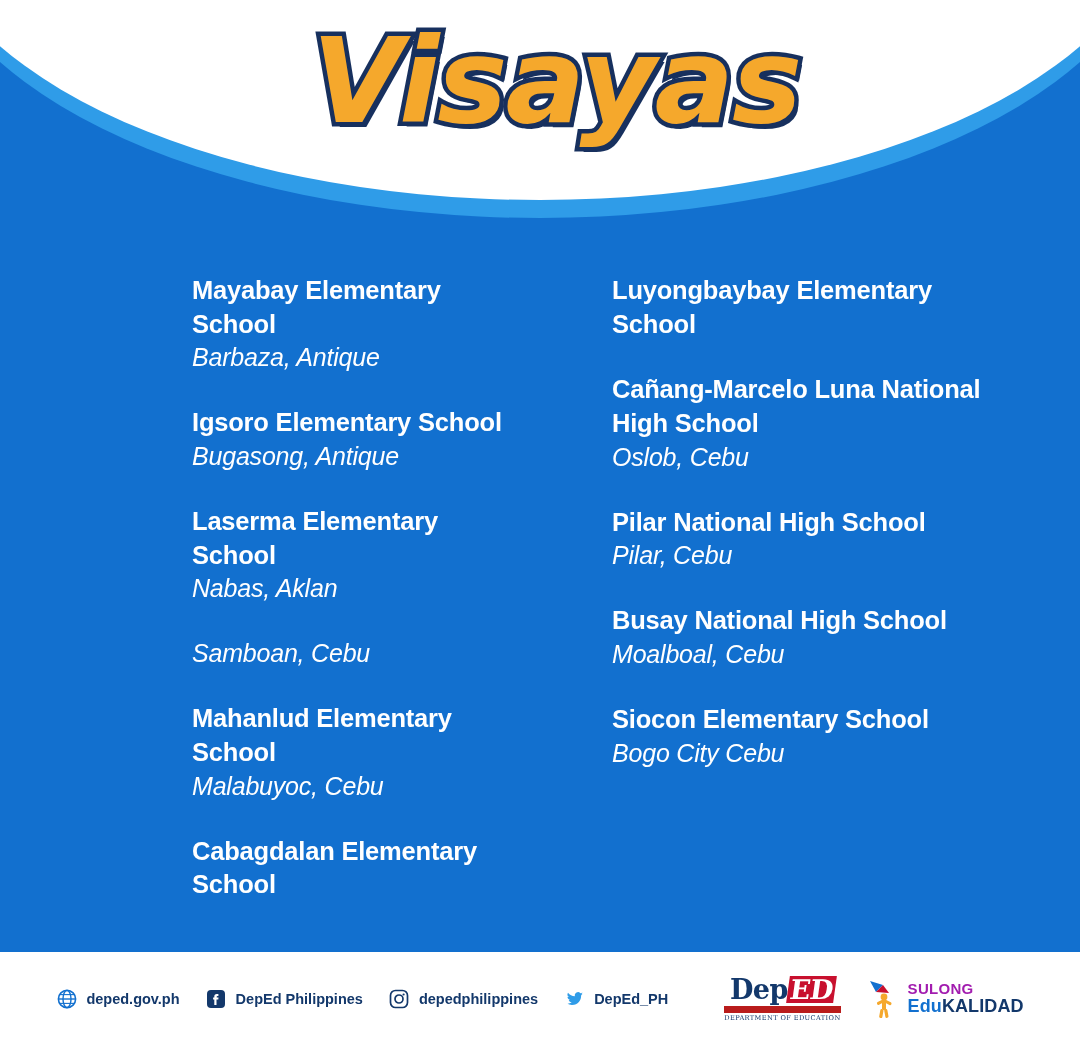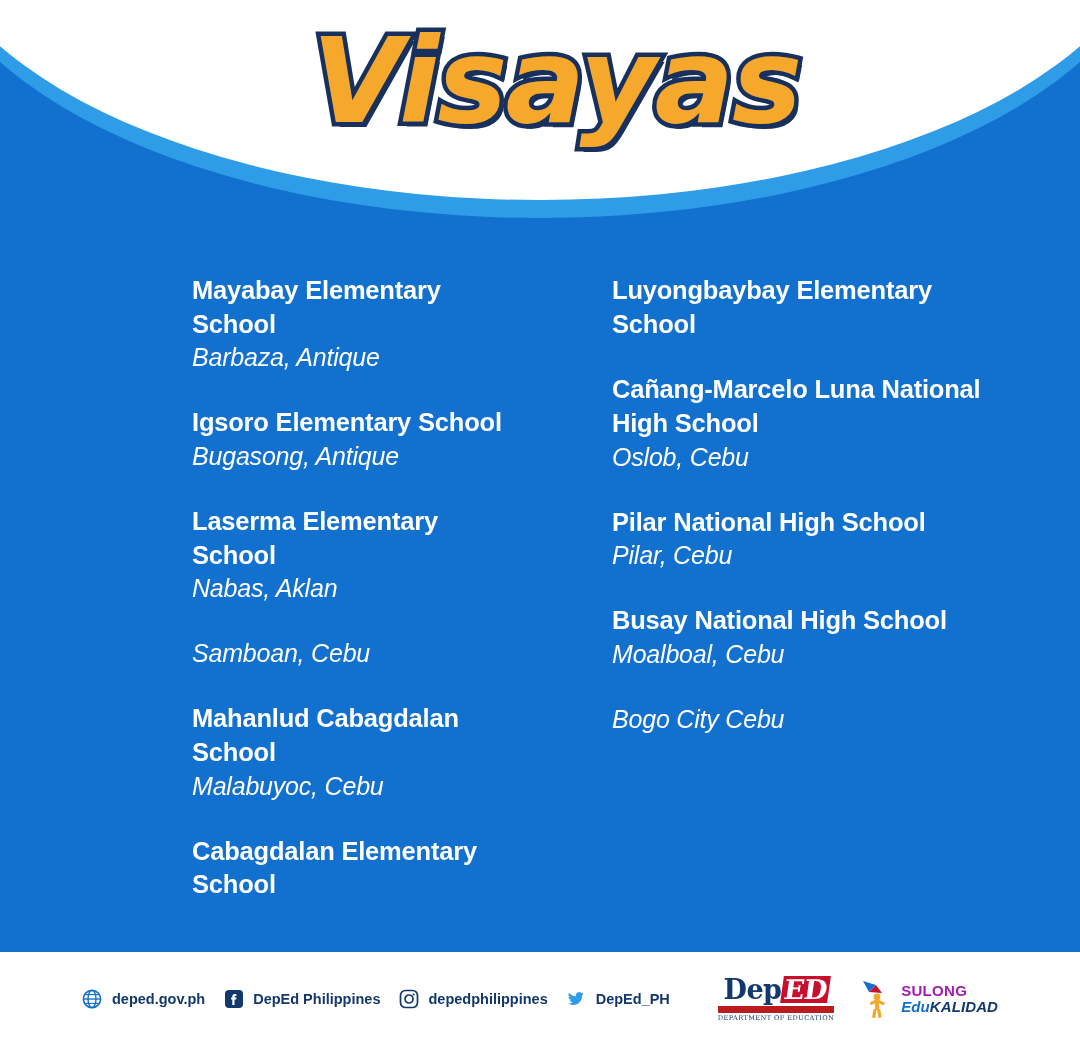--- a/index.html
+++ b/index.html
@@ -111,21 +111,21 @@
   .footer {
     position: absolute;
     bottom: 0;
     left: 0;
     width: 1080px;
     height: 93px;
     background: #ffffff;
     display: flex;
     align-items: center;
     justify-content: center;
-    gap: 18px;
+    gap: 26px;
   }
   .social {
     display: flex;
     align-items: center;
     gap: 9px;
     font-size: 14.5px;
     color: #13386b;
     font-weight: bold;
   }
   .social .ico {
@@ -189,24 +189,23 @@
     line-height: 1.05;
   }
   .sulong .txt .l1 {
     font-weight: bold;
     font-size: 15px;
     color: #a21caf;
     letter-spacing: 0.3px;
   }
   .sulong .txt .l2 {
     font-weight: bold;
-    font-size: 15px;
+    font-size: 18px;
     color: #1270cf;
     letter-spacing: 0.1px;
-    font-style: italic;
   }
   .sulong .txt .l2 b { color: #13386b; }
 </style>
 </head>
 <body>
 
 <div class="header">
   <div class="blue-curve"></div>
   <div class="white-curve"></div>
   <div class="title">Visayas</div>
@@ -229,21 +228,21 @@
     <div class="entry">
       <div class="school">Laserma Elementary School</div>
       <div class="place">Nabas, Aklan</div>
     </div>
 
     <div class="entry">
       <div class="place">Samboan, Cebu</div>
     </div>
 
     <div class="entry">
-      <div class="school">Mahanlud Cabagdalan School</div>
+      <div class="school">Mahanlud Elementary School</div>
       <div class="place">Malabuyoc, Cebu</div>
     </div>
 
     <div class="entry">
       <div class="school">Cabagdalan Elementary School</div>
     </div>
 
   </div>
 
   <div class="column right">
@@ -261,20 +260,21 @@
       <div class="school">Pilar National High School</div>
       <div class="place">Pilar, Cebu</div>
     </div>
 
     <div class="entry">
       <div class="school">Busay National High School</div>
       <div class="place">Moalboal, Cebu</div>
     </div>
 
     <div class="entry">
+      <div class="school">Siocon Elementary School</div>
       <div class="place">Bogo City   Cebu</div>
     </div>
 
   </div>
 
 </div>
 
 <div class="footer">
 
   <div class="social">

